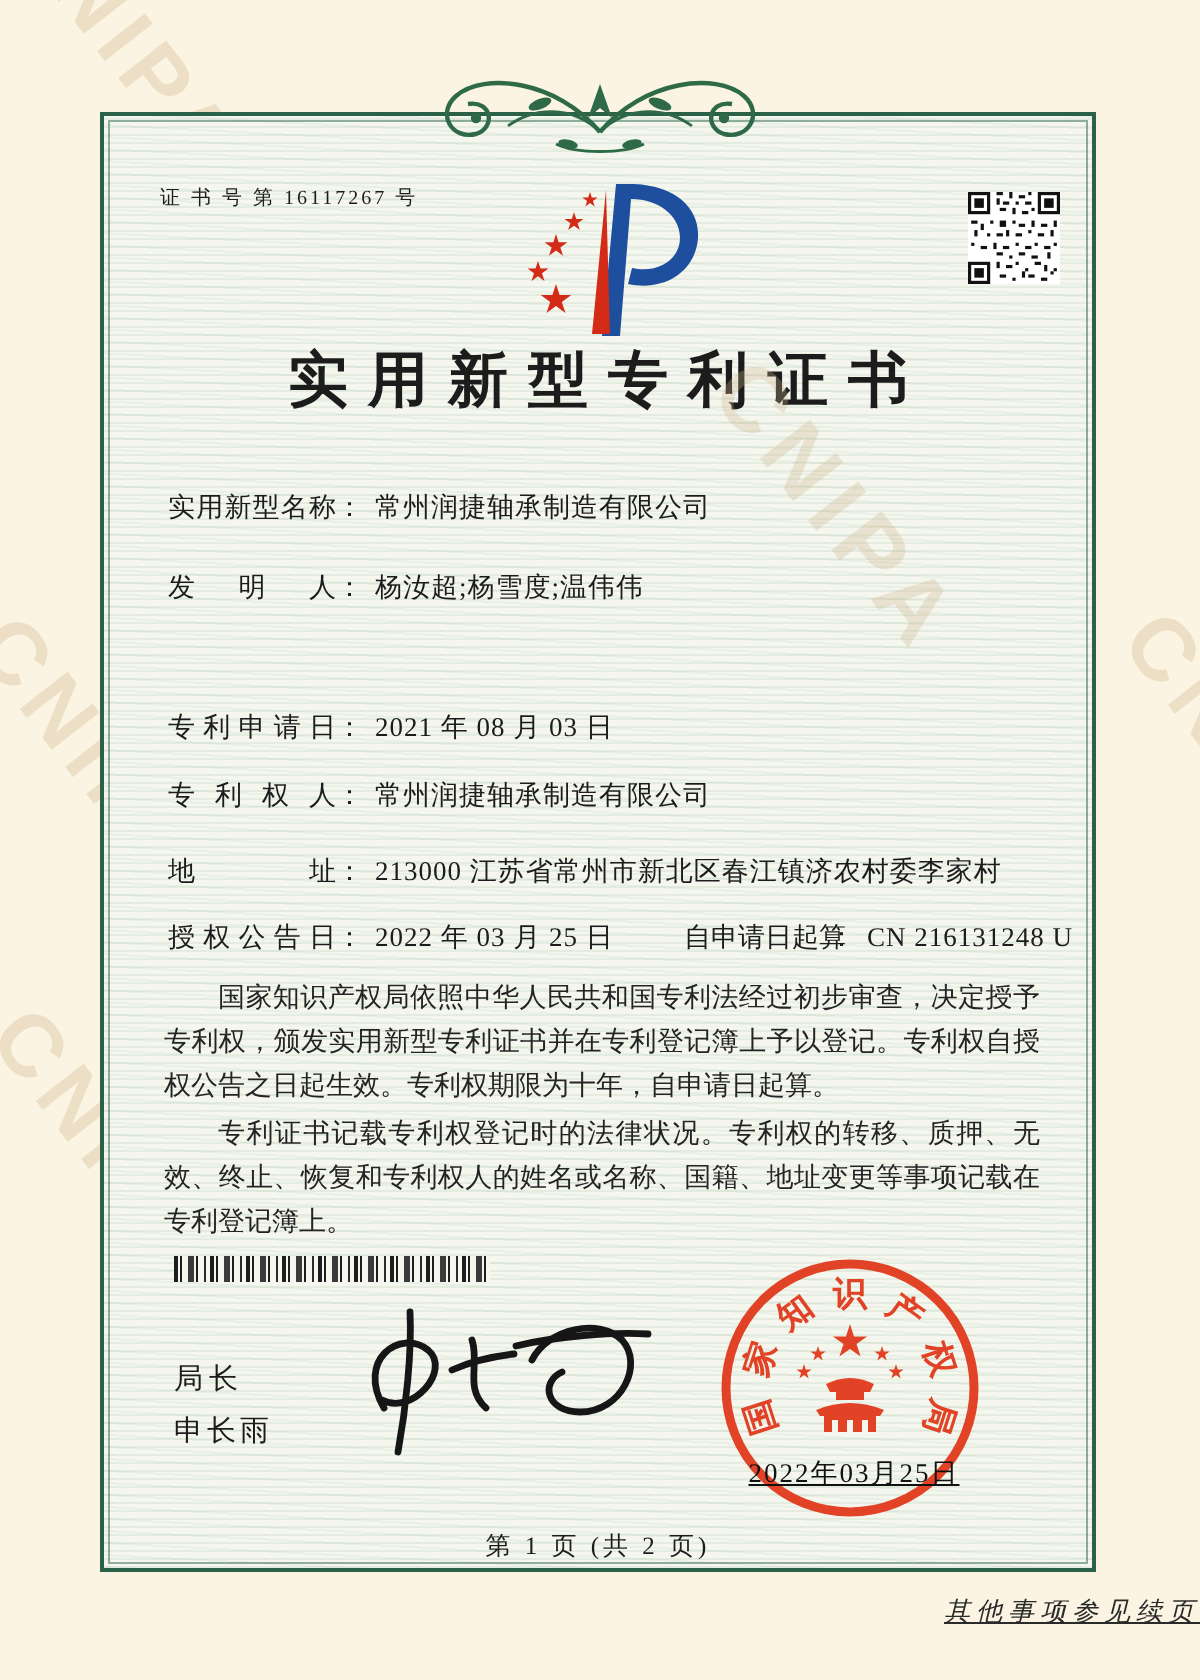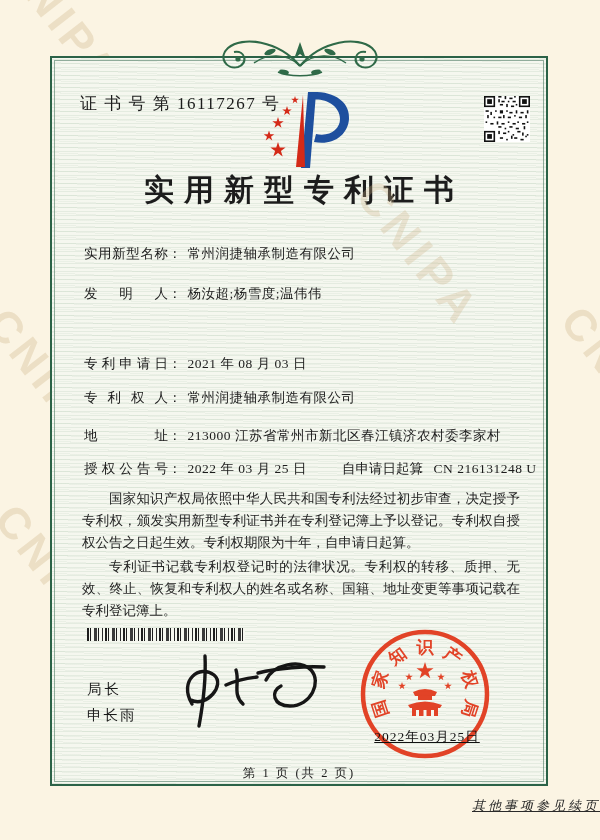--- a/index.html
+++ b/index.html
@@ -32,21 +32,21 @@
     background-image:
       repeating-linear-gradient(0deg, rgba(140,175,145,0.16) 0 1px, rgba(0,0,0,0) 1px 4px),
       repeating-linear-gradient(3deg, rgba(140,175,145,0.10) 0 1px, rgba(0,0,0,0) 1px 6px);
   }
   .frame::before{
     content:"";position:absolute;inset:2px;
     border:1px solid rgba(43,98,71,0.5);pointer-events:none;
   }
   .ornament{position:absolute;left:178px;top:32px;z-index:3;}
   
-  .cert-no{position:absolute;left:28px;top:34px;font-size:17px;letter-spacing:1.5px;white-space:nowrap;}
+  .cert-no{position:absolute;left:28px;top:34px;font-size:10px;letter-spacing:1.5px;white-space:nowrap;}
   .logo{position:absolute;left:200px;top:32px;}
   .qr{position:absolute;left:432px;top:38px;}
   .title{
     position:absolute;left:0;top:112px;width:100%;text-align:center;
     font-size:30px;font-weight:700;letter-spacing:10px;text-indent:10px;white-space:nowrap;
   }
   
   .row{position:absolute;left:32px;font-size:13.5px;white-space:nowrap;}
   .flabel{display:inline-block;width:84px;text-align:justify;text-align-last:justify;vertical-align:bottom;}
   .fcolon{margin-right:6px;}
@@ -195,21 +195,21 @@
   <div class="row" style="top:297px;">
     <span class="flabel">专利申请日</span><span class="fcolon">：</span><span class="fvalue">2021 年 08 月 03 日</span>
   </div>
   <div class="row" style="top:331px;">
     <span class="flabel">专利权人</span><span class="fcolon">：</span><span class="fvalue">常州润捷轴承制造有限公司</span>
   </div>
   <div class="row" style="top:369px;">
     <span class="flabel">地址</span><span class="fcolon">：</span><span class="fvalue">213000 江苏省常州市新北区春江镇济农村委李家村</span>
   </div>
   <div class="row" style="top:402px;">
-    <span class="flabel">授权公告号</span><span class="fcolon">：</span><span class="fvalue">2022 年 03 月 25 日</span>
+    <span class="flabel">授权公告日</span><span class="fcolon">：</span><span class="fvalue">2022 年 03 月 25 日</span>
     <span class="grant-right">
       <span class="flabel">自申请日起算</span><span class="fcolon">：</span><span class="fvalue">CN 216131248 U</span>
     </span>
   </div>
 
   <div class="para" style="top:430px;">国家知识产权局依照中华人民共和国专利法经过初步审查，决定授予专利权，颁发实用新型专利证书并在专利登记簿上予以登记。专利权自授权公告之日起生效。专利权期限为十年，自申请日起算。</div>
   <div class="para" style="top:498px;">专利证书记载专利权登记时的法律状况。专利权的转移、质押、无效、终止、恢复和专利权人的姓名或名称、国籍、地址变更等事项记载在专利登记簿上。</div>
 
   <div class="barcode"></div>
 

